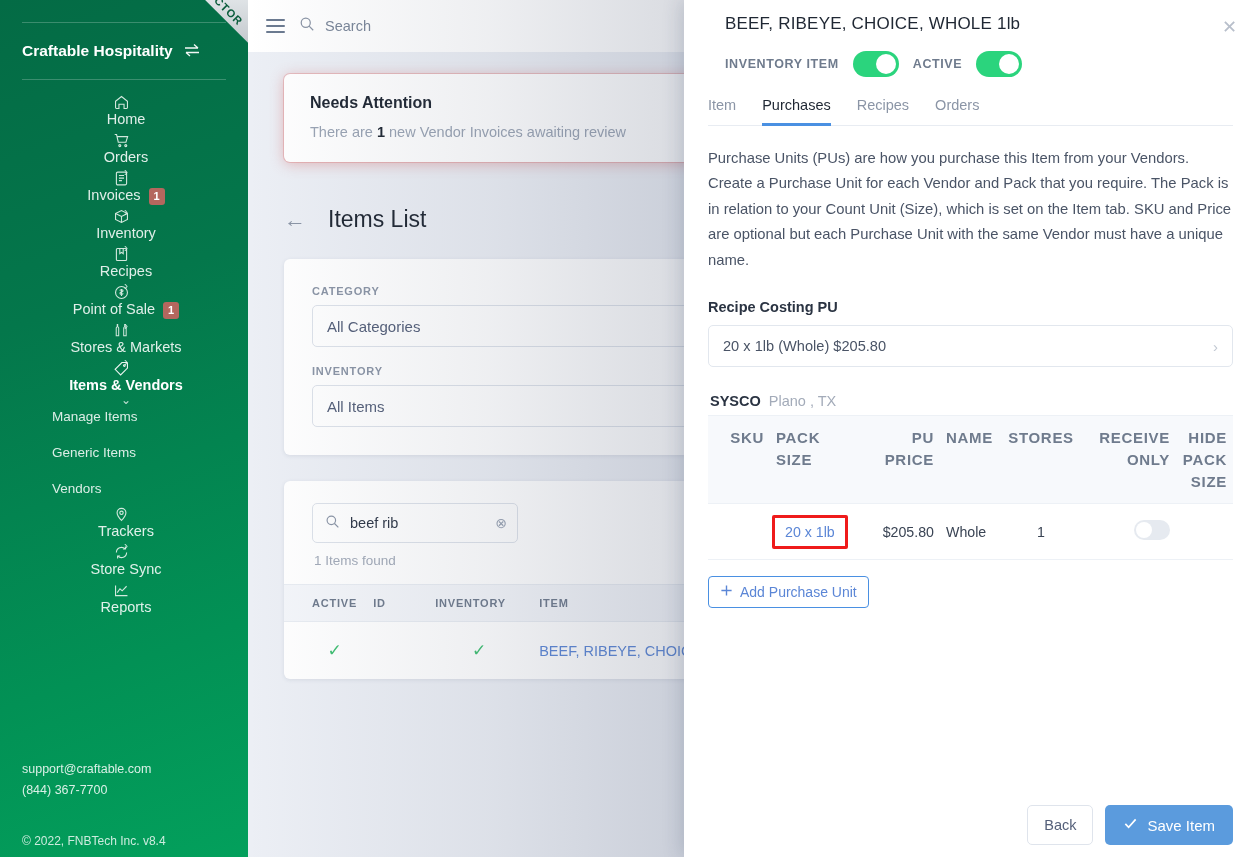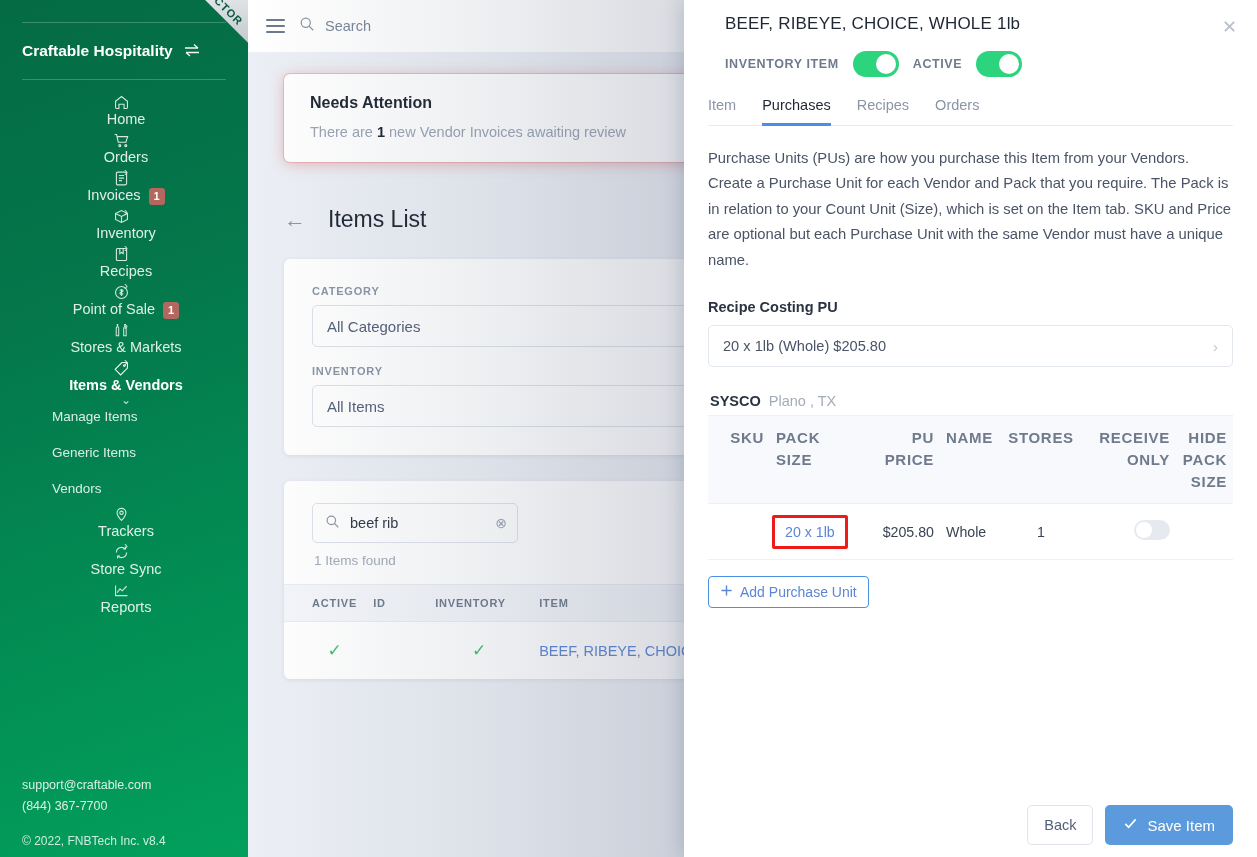--- a/index.html
+++ b/index.html
@@ -75,21 +75,21 @@
   }
   .subnav-item.active { color: #fff; font-weight: 700; }
   .subnav-item.active::before {
     content:""; position:absolute; left:0; top:4px; bottom:4px;
     width: 4px; background:#fff; border-radius: 0 2px 2px 0;
   }
   .side-footer {
     position: absolute; left: 22px; bottom: 5px;
     font-size: 12.5px; line-height: 1.65; color: rgba(255,255,255,0.85);
   }
-  .side-footer .copy { margin-top: 16px; font-size: 12px; color: rgba(255,255,255,0.8); text-align: right; }
+  .side-footer .copy { margin-top: 32px; font-size: 12px; color: rgba(255,255,255,0.8); text-align: right; }
 
   
   #main {
     position: absolute; left: 248px; top: 0;
     width: 1009px; height: 857px;
     background: #eceff5;
   }
   #topbar {
     height: 52px; background:#fff; display:flex; align-items:center;
     padding: 0 18px; gap: 14px;

